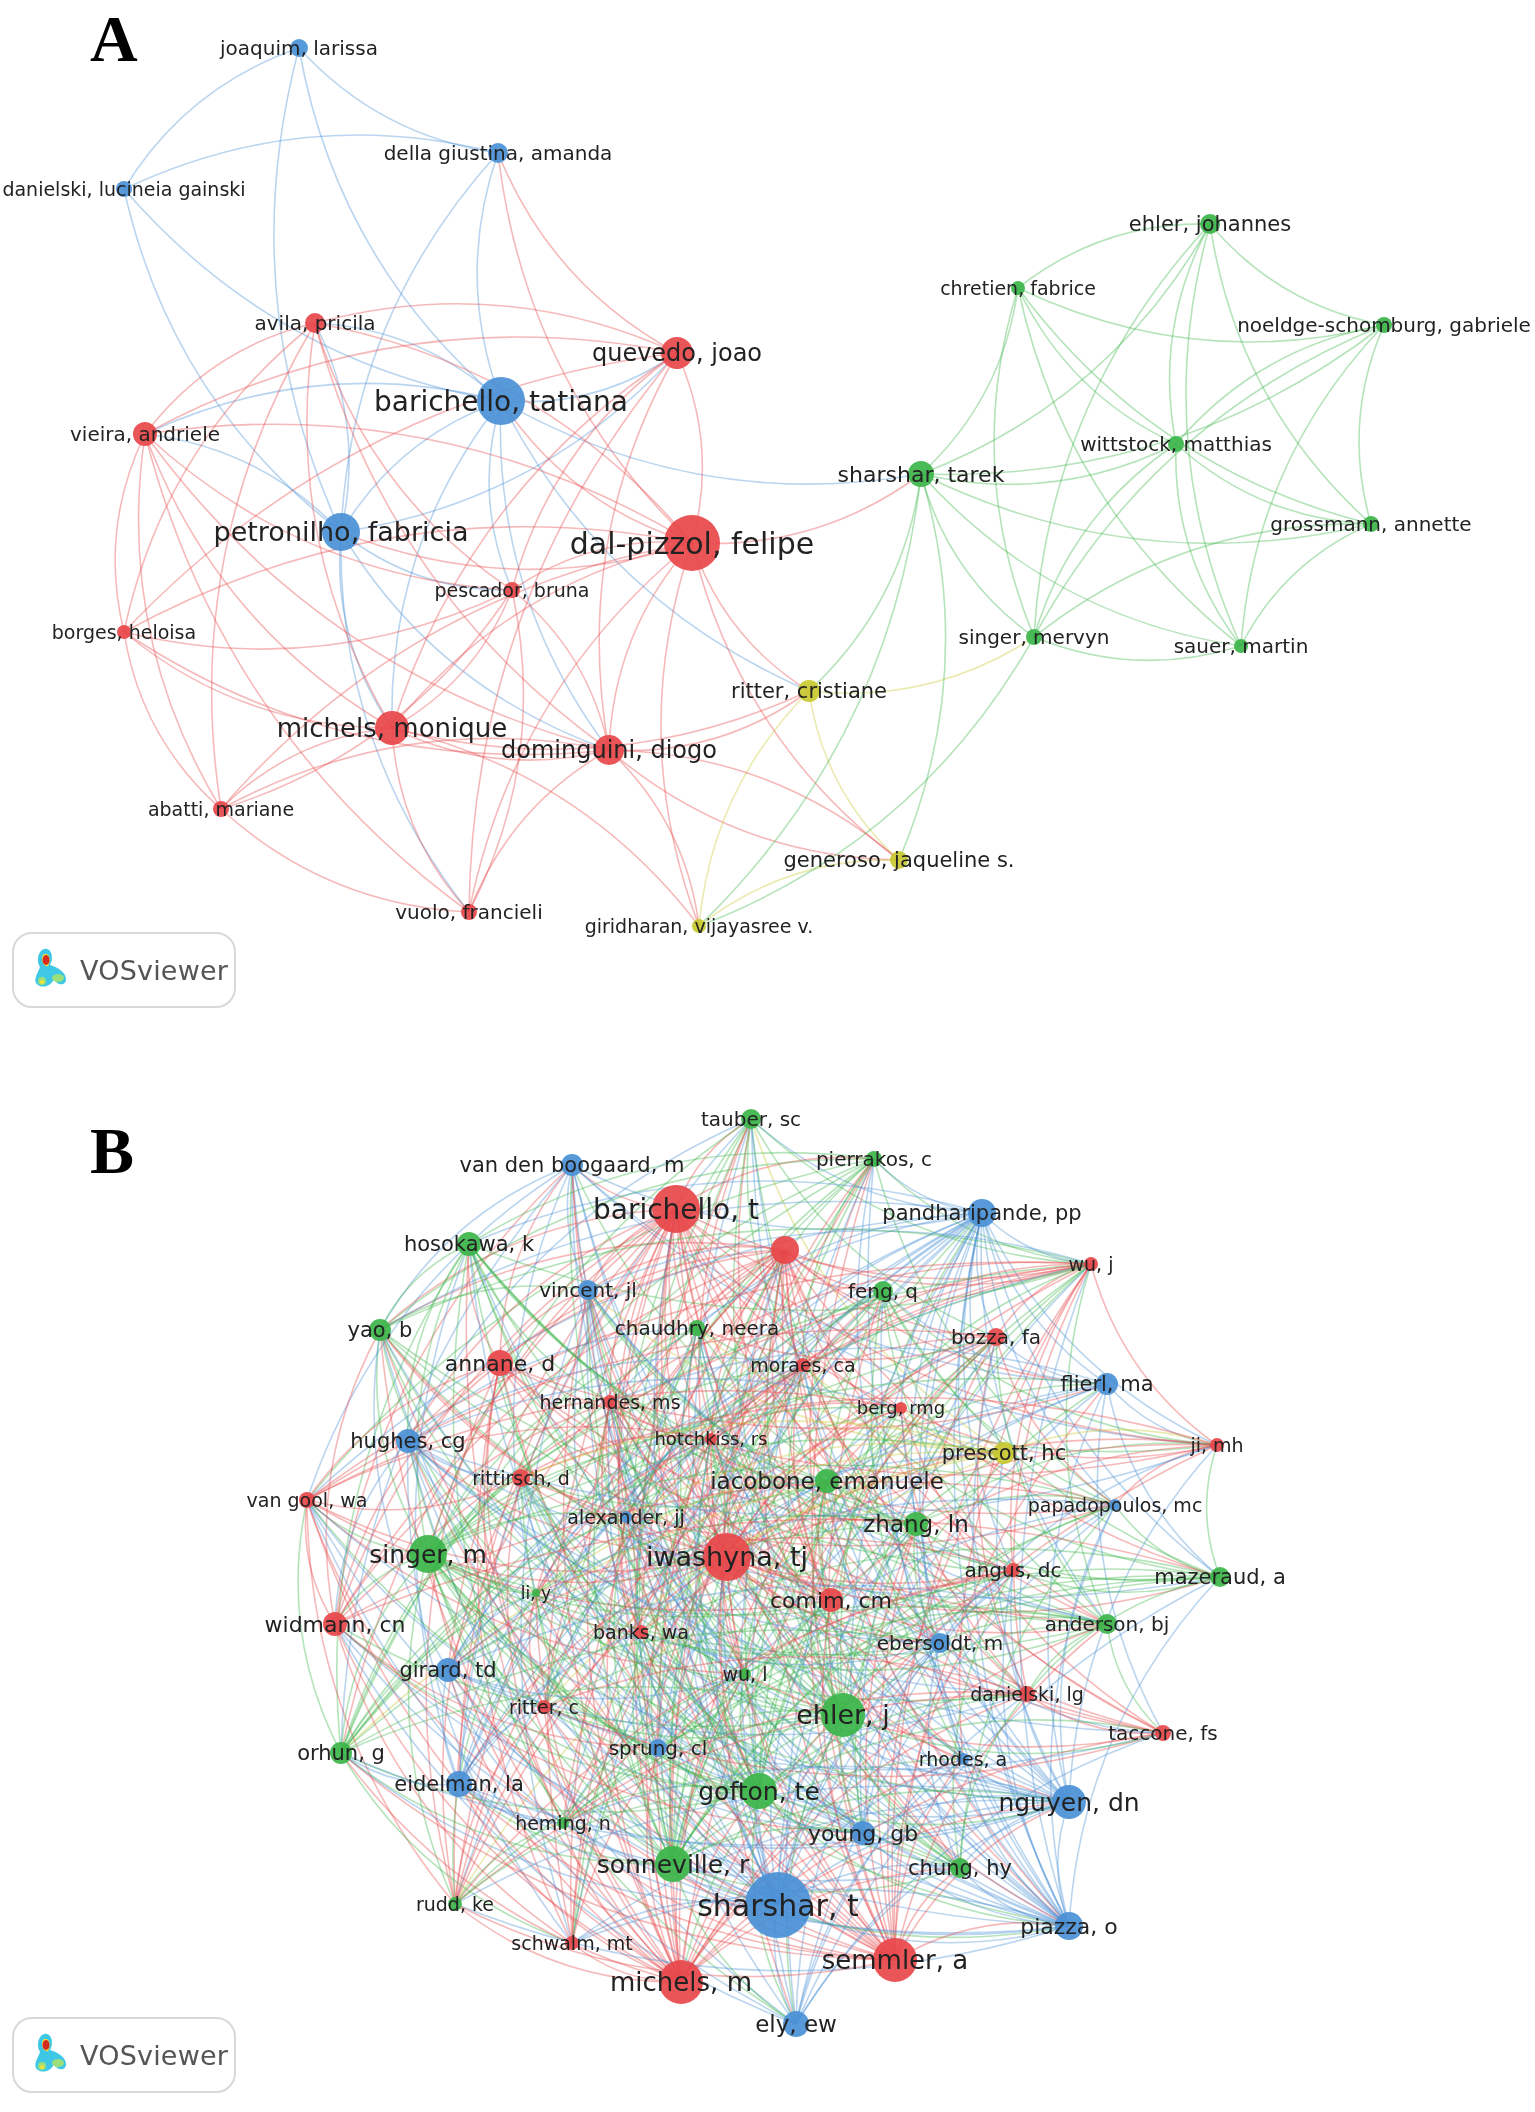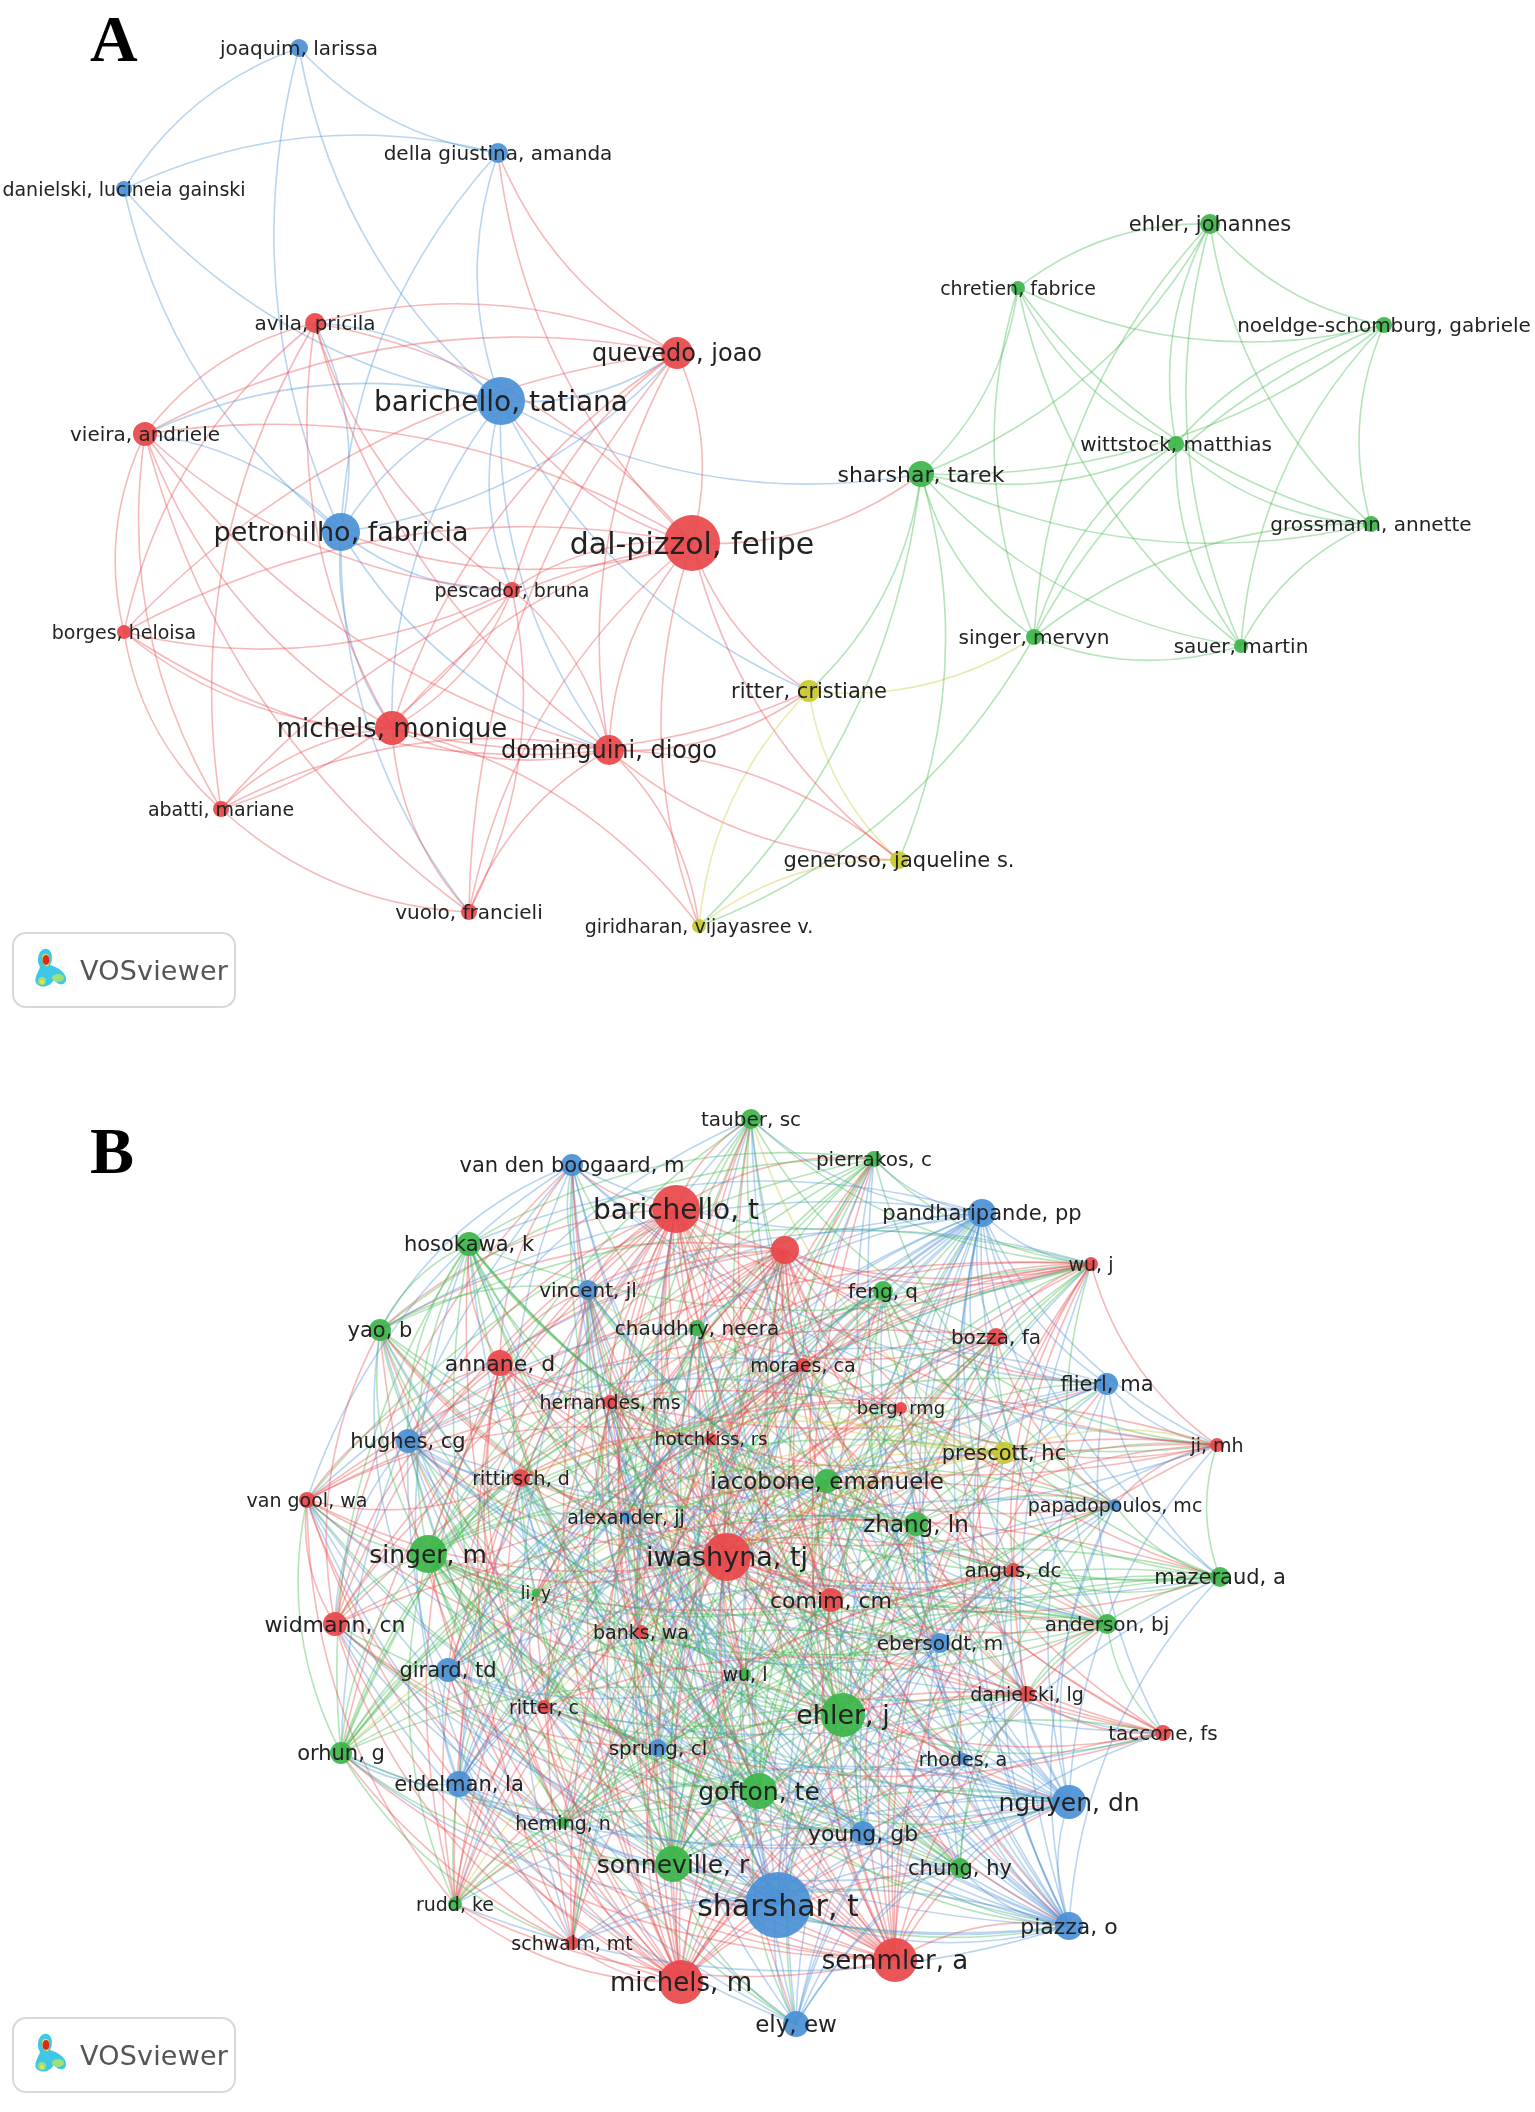--- a/index.html
+++ b/index.html
@@ -2,21 +2,21 @@
 <html><head>
 <meta charset="utf-8">
 <style>
   html, body { margin: 0; padding: 0; background: #ffffff; }
   body { width: 1535px; height: 2112px; position: relative; overflow: hidden;
          font-family: "DejaVu Sans", "Liberation Sans", sans-serif; }
   .panel-letter { position: absolute; font-family: "Liberation Serif", "DejaVu Serif", serif;
                   font-weight: bold; font-size: 66px; color: #000; line-height: 1; }
   svg.net { position: absolute; left: 0; top: 0; }
   .vos-badge { position: absolute; width: 224px; height: 76px; border: 2px solid #d8d8d8;
-               border-radius: 14px; background: #fff; box-sizing: border-box;
+               border-radius: 20px; background: #fff; box-sizing: border-box;
                display: flex; align-items: center; padding-left: 18px; gap: 8px; }
   .vos-badge .vos-text { font-family: "DejaVu Sans", sans-serif; font-size: 27px; color: #555; letter-spacing: 0.2px; }
   .node-label { font-family: "DejaVu Sans", sans-serif; fill: #222; }
 </style>
 </head>
 <body>
 
 <div class="panel-letter" style="left:90px; top:6px;">A</div>
 <div class="panel-letter" style="left:90px; top:1118px;">B</div>
 

